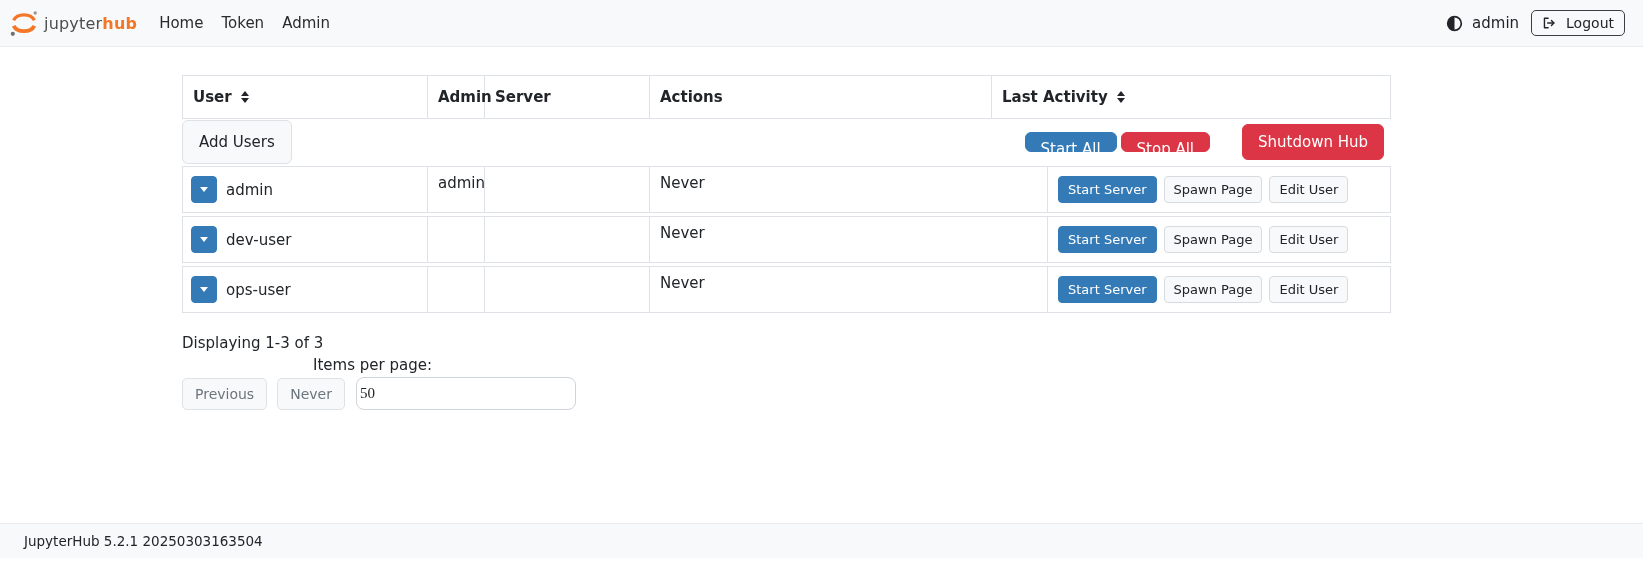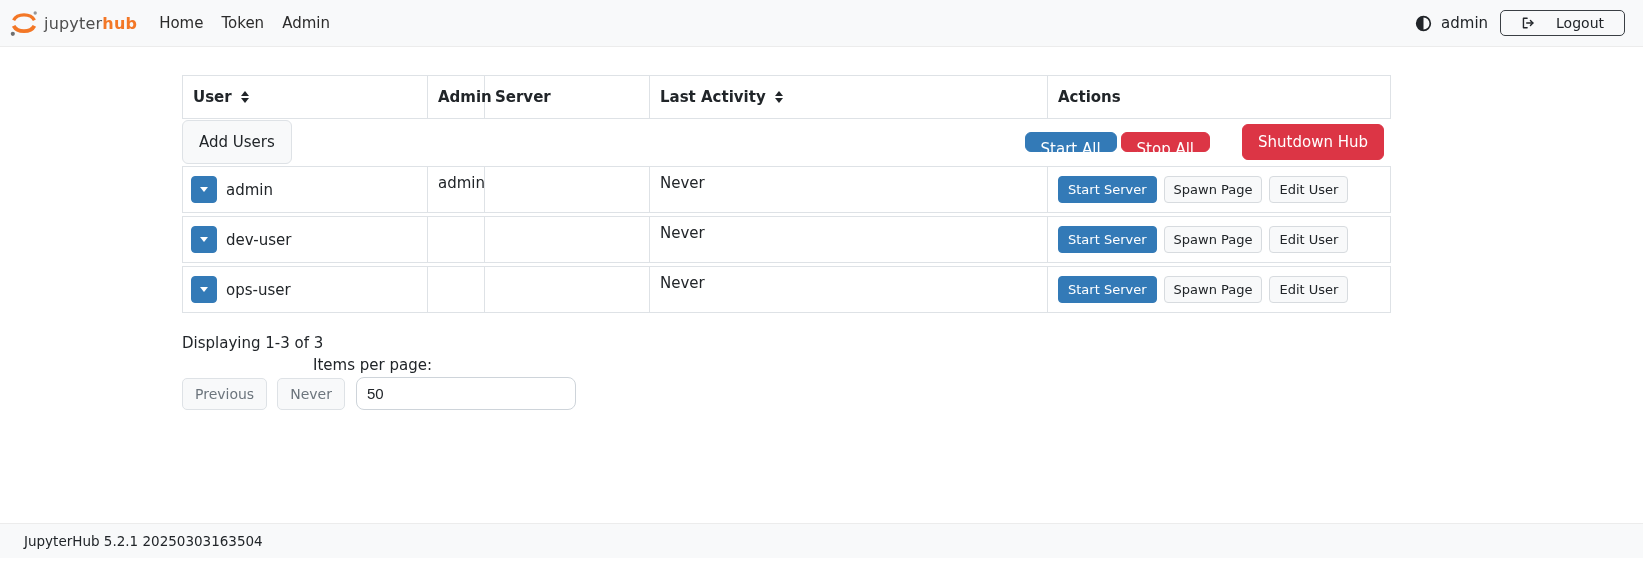--- a/index.html
+++ b/index.html
@@ -22,24 +22,24 @@
   }
   .brand { display: flex; align-items: center; cursor: pointer; }
   .brand-text { font-size: 16px; color: #4e4e4e; margin-left: 4px; letter-spacing: 0.2px; }
   .brand-text .hub { color: #f37726; font-weight: 700; }
   .nav-links { display: flex; align-items: center; margin-left: 22px; }
   .nav-link { font-size: 15px; color: #2b2b2b; margin-right: 18px; cursor: pointer; text-decoration: none; }
   .nav-right { margin-left: auto; display: flex; align-items: center; }
   .theme-icon { display: inline-flex; margin-right: 9px; cursor: pointer; }
   .nav-user { font-size: 15px; margin-right: 12px; }
   .logout-btn {
-    display: inline-flex; align-items: center; gap: 21px;
+    display: inline-flex; align-items: center; gap: 10px;
     border: 1px solid #3a3f44; border-radius: 5px;
     background: #f8f9fa; font-size: 14px; color: #212529;
-    padding: 4px 20px; cursor: pointer;
+    padding: 4px 10px; cursor: pointer;
     font-family: inherit;
   }
 
   
   .main { margin: 28px 0 0 182px; width: 1209px; }
 
   .toolbar { display: flex; align-items: center; }
   .search-input {
     width: 394px; height: 35px;
     border: 1px solid #ced4da; border-radius: 6px;
@@ -107,21 +107,21 @@
 
   
   .display-summary { margin-top: 21px; font-size: 15px; }
   .per-page-label { margin-top: 4px; margin-left: 131px; font-size: 15px; }
   .pager-row { display: flex; align-items: center; margin-top: 3px; }
   .pager-btn { padding: 6px 12px; height: 32px; font-size: 14px; color: #6c757d; border-radius: 5px; }
   .pager-btn + .pager-btn { margin-left: 10px; }
   .per-page-input {
     margin-left: 11px; width: 220px; height: 33px;
     border: 1px solid #ced4da; border-radius: 8px;
-    padding: 6px 10px; font-size: 15px; font-family: Liberation Sans, sans-serif; color: #212529; outline: none;
+    padding: 6px 3px; font-size: 15px; font-family: Liberation Serif, serif; color: #212529; outline: none;
   }
 
   
   .footer {
     position: absolute; left: 0; top: 523px; width: 100%; height: 35px;
     background: #f8f9fa; border-top: 1px solid #ececec;
     display: flex; align-items: center; padding-left: 24px;
     font-size: 13.5px; color: #212529;
   }
 </style>
@@ -178,30 +178,30 @@
             <span class="tri-up"></span>
             <span class="tri-down"></span>
           </span>
       </div>
       <div class="cell col-admin">
         <span>Admin</span>
       </div>
       <div class="cell col-server">
         <span>Server</span>
       </div>
+      <div class="cell col-actions">
+        <span>Actions</span>
+      </div>
       <div class="cell col-last">
         <span>Last Activity</span>
         <span class="sort-toggle">
             <span class="tri-up"></span>
             <span class="tri-down"></span>
           </span>
       </div>
-      <div class="cell col-actions">
-        <span>Actions</span>
-      </div>
     </div>
 
     <div class="controls-row">
       <button class="btn btn-light add-users-btn">Add Users</button>
       <div class="controls-spacer"></div>
       <button class="btn btn-primary start-all-btn">Start All</button>
       <button class="btn btn-danger stop-all-btn">Stop All</button>
       <button class="btn btn-danger shutdown-hub-btn">Shutdown Hub</button>
     </div>
 

